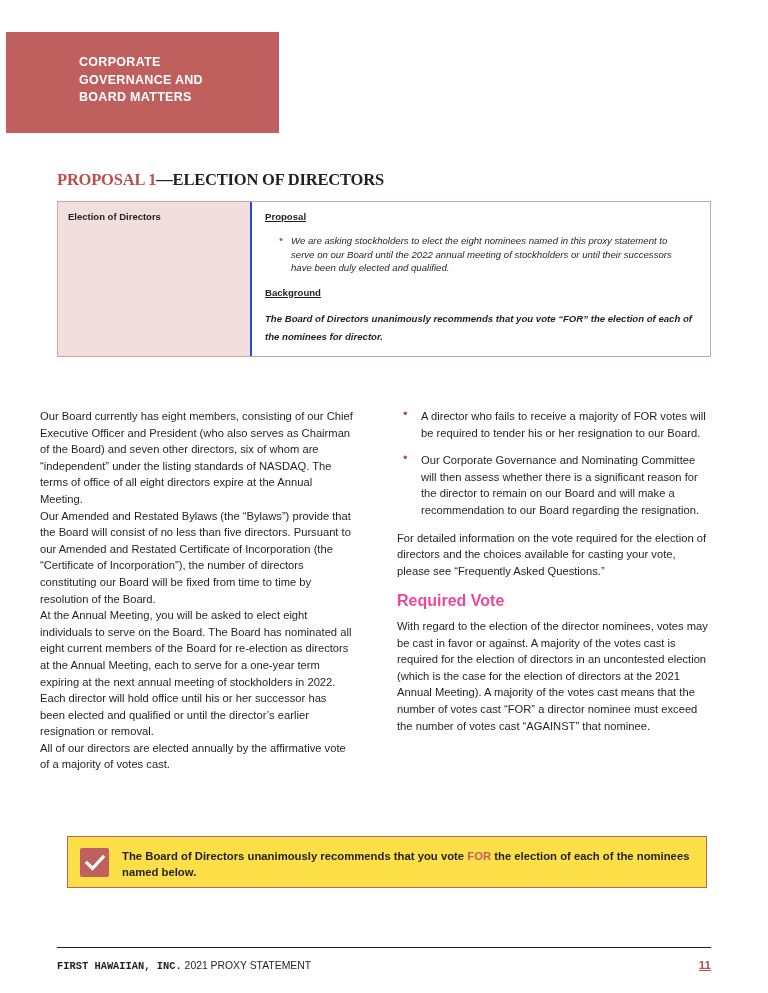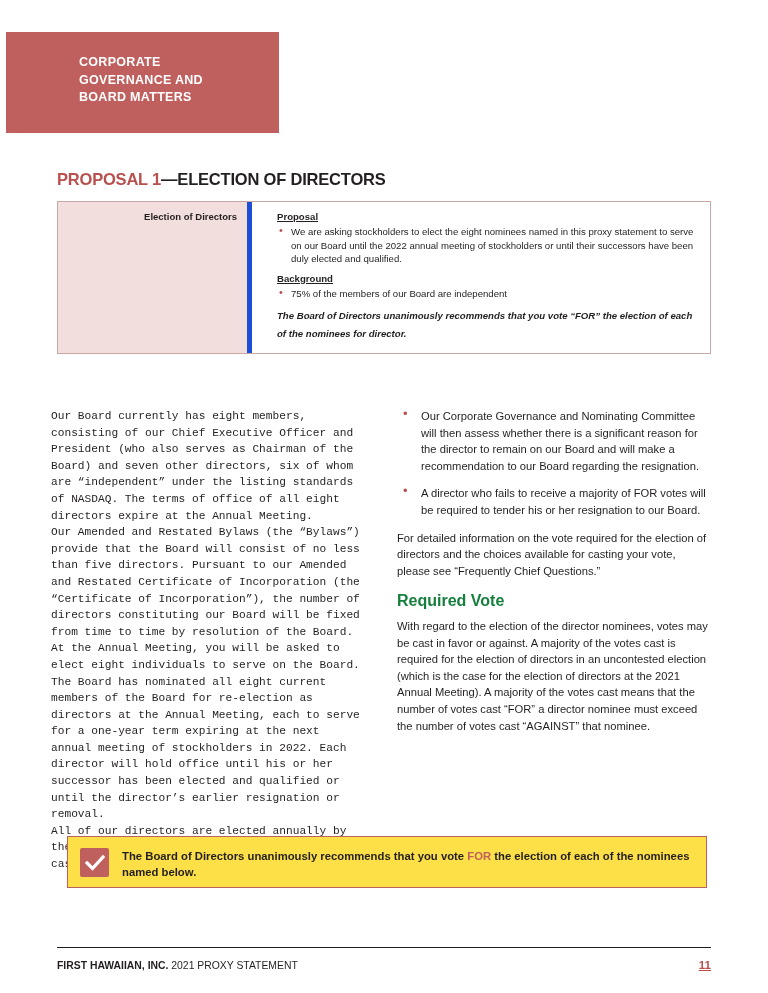--- a/index.html
+++ b/index.html
@@ -45,67 +45,68 @@
 
   
   .proposal-heading {
     position: absolute;
     left: 57px;
     top: 170px;
     font-size: 16.5px;
     font-weight: bold;
     color: #231f20;
     letter-spacing: -0.2px;
+    font-family: Liberation Serif, serif;
   }
   .proposal-heading .accent {
     color: #b8504e;
   }
 
   
   .summary-box {
     position: absolute;
     left: 57px;
     top: 201px;
     width: 654px;
     border: 1px solid #c9a7a4;
     box-sizing: border-box;
     display: flex;
     background: #ffffff;
   }
   .summary-left {
     width: 194px;
     background: #f2dedd;
-    border-right: 5px solid #1d4ed8;
+    border-right: 2px solid #1d4ed8;
     box-sizing: border-box;
     padding: 9px 10px 10px 10px;
-    text-align: right;
   }
   .summary-left-title {
     font-size: 9.5px;
     font-weight: bold;
     color: #231f20;
   }
   .summary-right {
     flex: 1;
-    padding: 9px 13px 10px 25px;
+    padding: 9px 13px 10px 13px;
     box-sizing: border-box;
   }
   .sub-head {
     font-size: 9.6px;
     font-weight: bold;
     text-decoration: underline;
     margin-bottom: 3px;
   }
   .sub-head.second {
     margin-top: 7px;
   }
   ul.bullets {
     list-style: none;
-    margin: 0;
+    margin: 12px;
     padding: 0;
+    font-style: italic;
   }
   ul.bullets li {
     position: relative;
     padding-left: 14px;
     font-size: 9.6px;
     line-height: 13.6px;
     margin-bottom: 1px;
   }
   ul.bullets li::before {
     content: "•";
@@ -124,21 +125,21 @@
   }
 
   
   .col {
     position: absolute;
     top: 408px;
     width: 314px;
     font-size: 11.2px;
     line-height: 16.6px;
   }
-  .col-left { left: 51px; font-family: Liberation Mono, monospace; }
+  .col-left { left: 40px; }
   .col-right { left: 397px; }
   .col p {
     margin: 0 0 0 0;
     text-align: left;
   }
   .col p + p { margin-top: 0px; }
 
   ul.right-bullets {
     list-style: none;
     margin: 0 0 6px 0;
@@ -153,21 +154,21 @@
   }
   ul.right-bullets li::before {
     content: "•";
     position: absolute;
     left: 6px;
     top: -2px;
     color: #b8504e;
     font-size: 13px;
   }
   .required-vote-heading {
-    color: #15803d;
+    color: #ec4899;
     font-size: 16px;
     font-weight: bold;
     margin: 14px 0 8px 0;
   }
 
   
   .rec-bar {
     position: absolute;
     left: 67px;
     top: 836px;
@@ -212,21 +213,21 @@
     width: 654px;
     height: 1px;
     background: #231f20;
   }
   .footer-text {
     position: absolute;
     left: 57px;
     top: 960px;
     font-size: 10.4px;
   }
-  .footer-text .bold { font-weight: bold; }
+  .footer-text .bold { font-weight: bold; font-family: Liberation Mono, monospace; }
   .footer-page {
     position: absolute;
     right: 57px;
     top: 959px;
     font-size: 11.5px;
     font-weight: bold;
     color: #b8504e;
     text-decoration: underline;
   }
 </style>
@@ -247,39 +248,38 @@
     <div class="summary-left">
       <div class="summary-left-title">Election of Directors</div>
     </div>
     <div class="summary-right">
       <div class="sub-head">Proposal</div>
       <ul class="bullets">
         <li>We are asking stockholders to elect the eight nominees named in this proxy statement to serve on our Board until the 2022 annual meeting of stockholders or until their successors have been duly elected and qualified.</li>
       </ul>
       <div class="sub-head second">Background</div>
       <ul class="bullets">
-        <li>75% of the members of our Board are independent</li>
       </ul>
       <div class="recommend-italic">The Board of Directors unanimously recommends that you vote “FOR” the election of each of the nominees for director.</div>
     </div>
   </div>
 
   <div class="col col-left">
     <p>Our Board currently has eight members, consisting of our Chief Executive Officer and President (who also serves as Chairman of the Board) and seven other directors, six of whom are “independent” under the listing standards of NASDAQ. The terms of office of all eight directors expire at the Annual Meeting.</p>
     <p>Our Amended and Restated Bylaws (the “Bylaws”) provide that the Board will consist of no less than five directors. Pursuant to our Amended and Restated Certificate of Incorporation (the “Certificate of Incorporation”), the number of directors constituting our Board will be fixed from time to time by resolution of the Board.</p>
     <p>At the Annual Meeting, you will be asked to elect eight individuals to serve on the Board. The Board has nominated all eight current members of the Board for re-election as directors at the Annual Meeting, each to serve for a one-year term expiring at the next annual meeting of stockholders in 2022. Each director will hold office until his or her successor has been elected and qualified or until the director’s earlier resignation or removal.</p>
     <p>All of our directors are elected annually by the affirmative vote of a majority of votes cast.</p>
   </div>
 
   <div class="col col-right">
     <ul class="right-bullets">
+      <li>A director who fails to receive a majority of FOR votes will be required to tender his or her resignation to our Board.</li>
       <li>Our Corporate Governance and Nominating Committee will then assess whether there is a significant reason for the director to remain on our Board and will make a recommendation to our Board regarding the resignation.</li>
-      <li>A director who fails to receive a majority of FOR votes will be required to tender his or her resignation to our Board.</li>
     </ul>
-    <p>For detailed information on the vote required for the election of directors and the choices available for casting your vote, please see “Frequently Chief Questions.”</p>
+    <p>For detailed information on the vote required for the election of directors and the choices available for casting your vote, please see “Frequently Asked Questions.”</p>
     <div class="required-vote-heading">Required Vote</div>
     <p>With regard to the election of the director nominees, votes may be cast in favor or against. A majority of the votes cast is required for the election of directors in an uncontested election (which is the case for the election of directors at the 2021 Annual Meeting). A majority of the votes cast means that the number of votes cast “FOR” a director nominee must exceed the number of votes cast “AGAINST” that nominee.</p>
   </div>
 
   <div class="rec-bar">
     <div class="rec-check">
       <svg width="20" height="18" viewBox="0 0 20 18" xmlns="http://www.w3.org/2000/svg">
         <path d="M2 9 L7.5 14.5 L18 3" fill="none" stroke="#ffffff" stroke-width="3.2" stroke-linecap="square"></path>
       </svg>
     </div>

